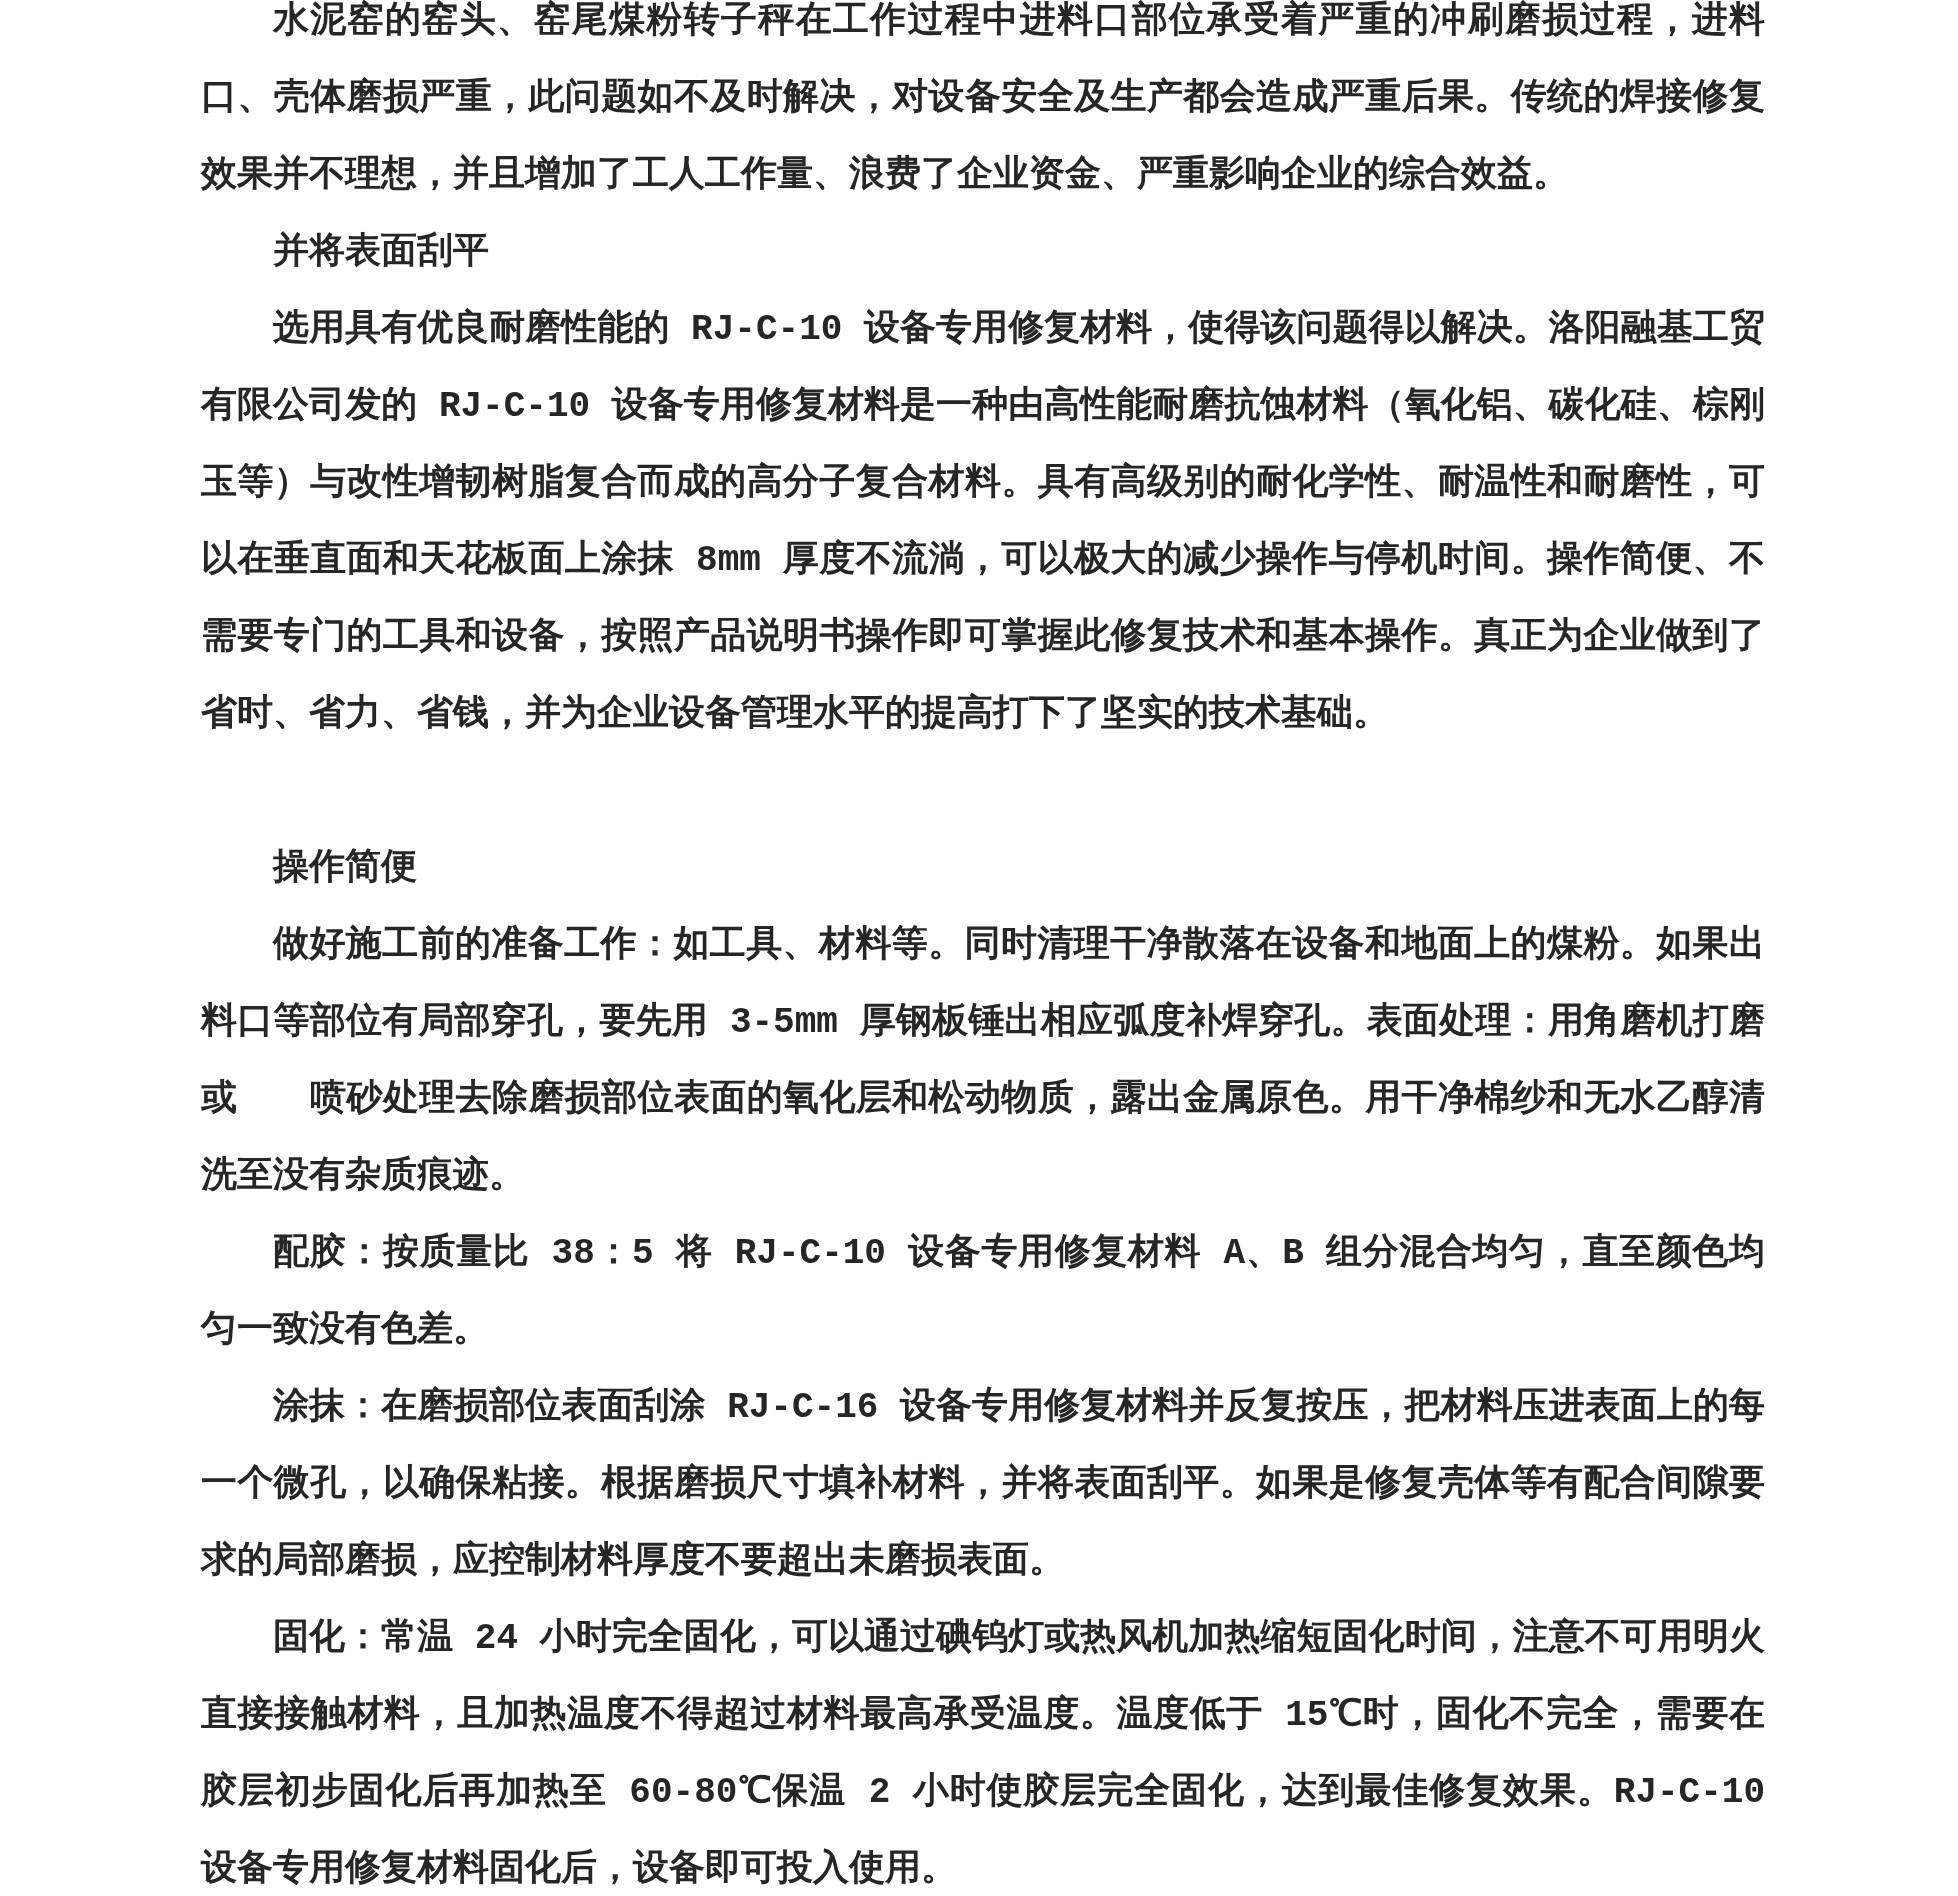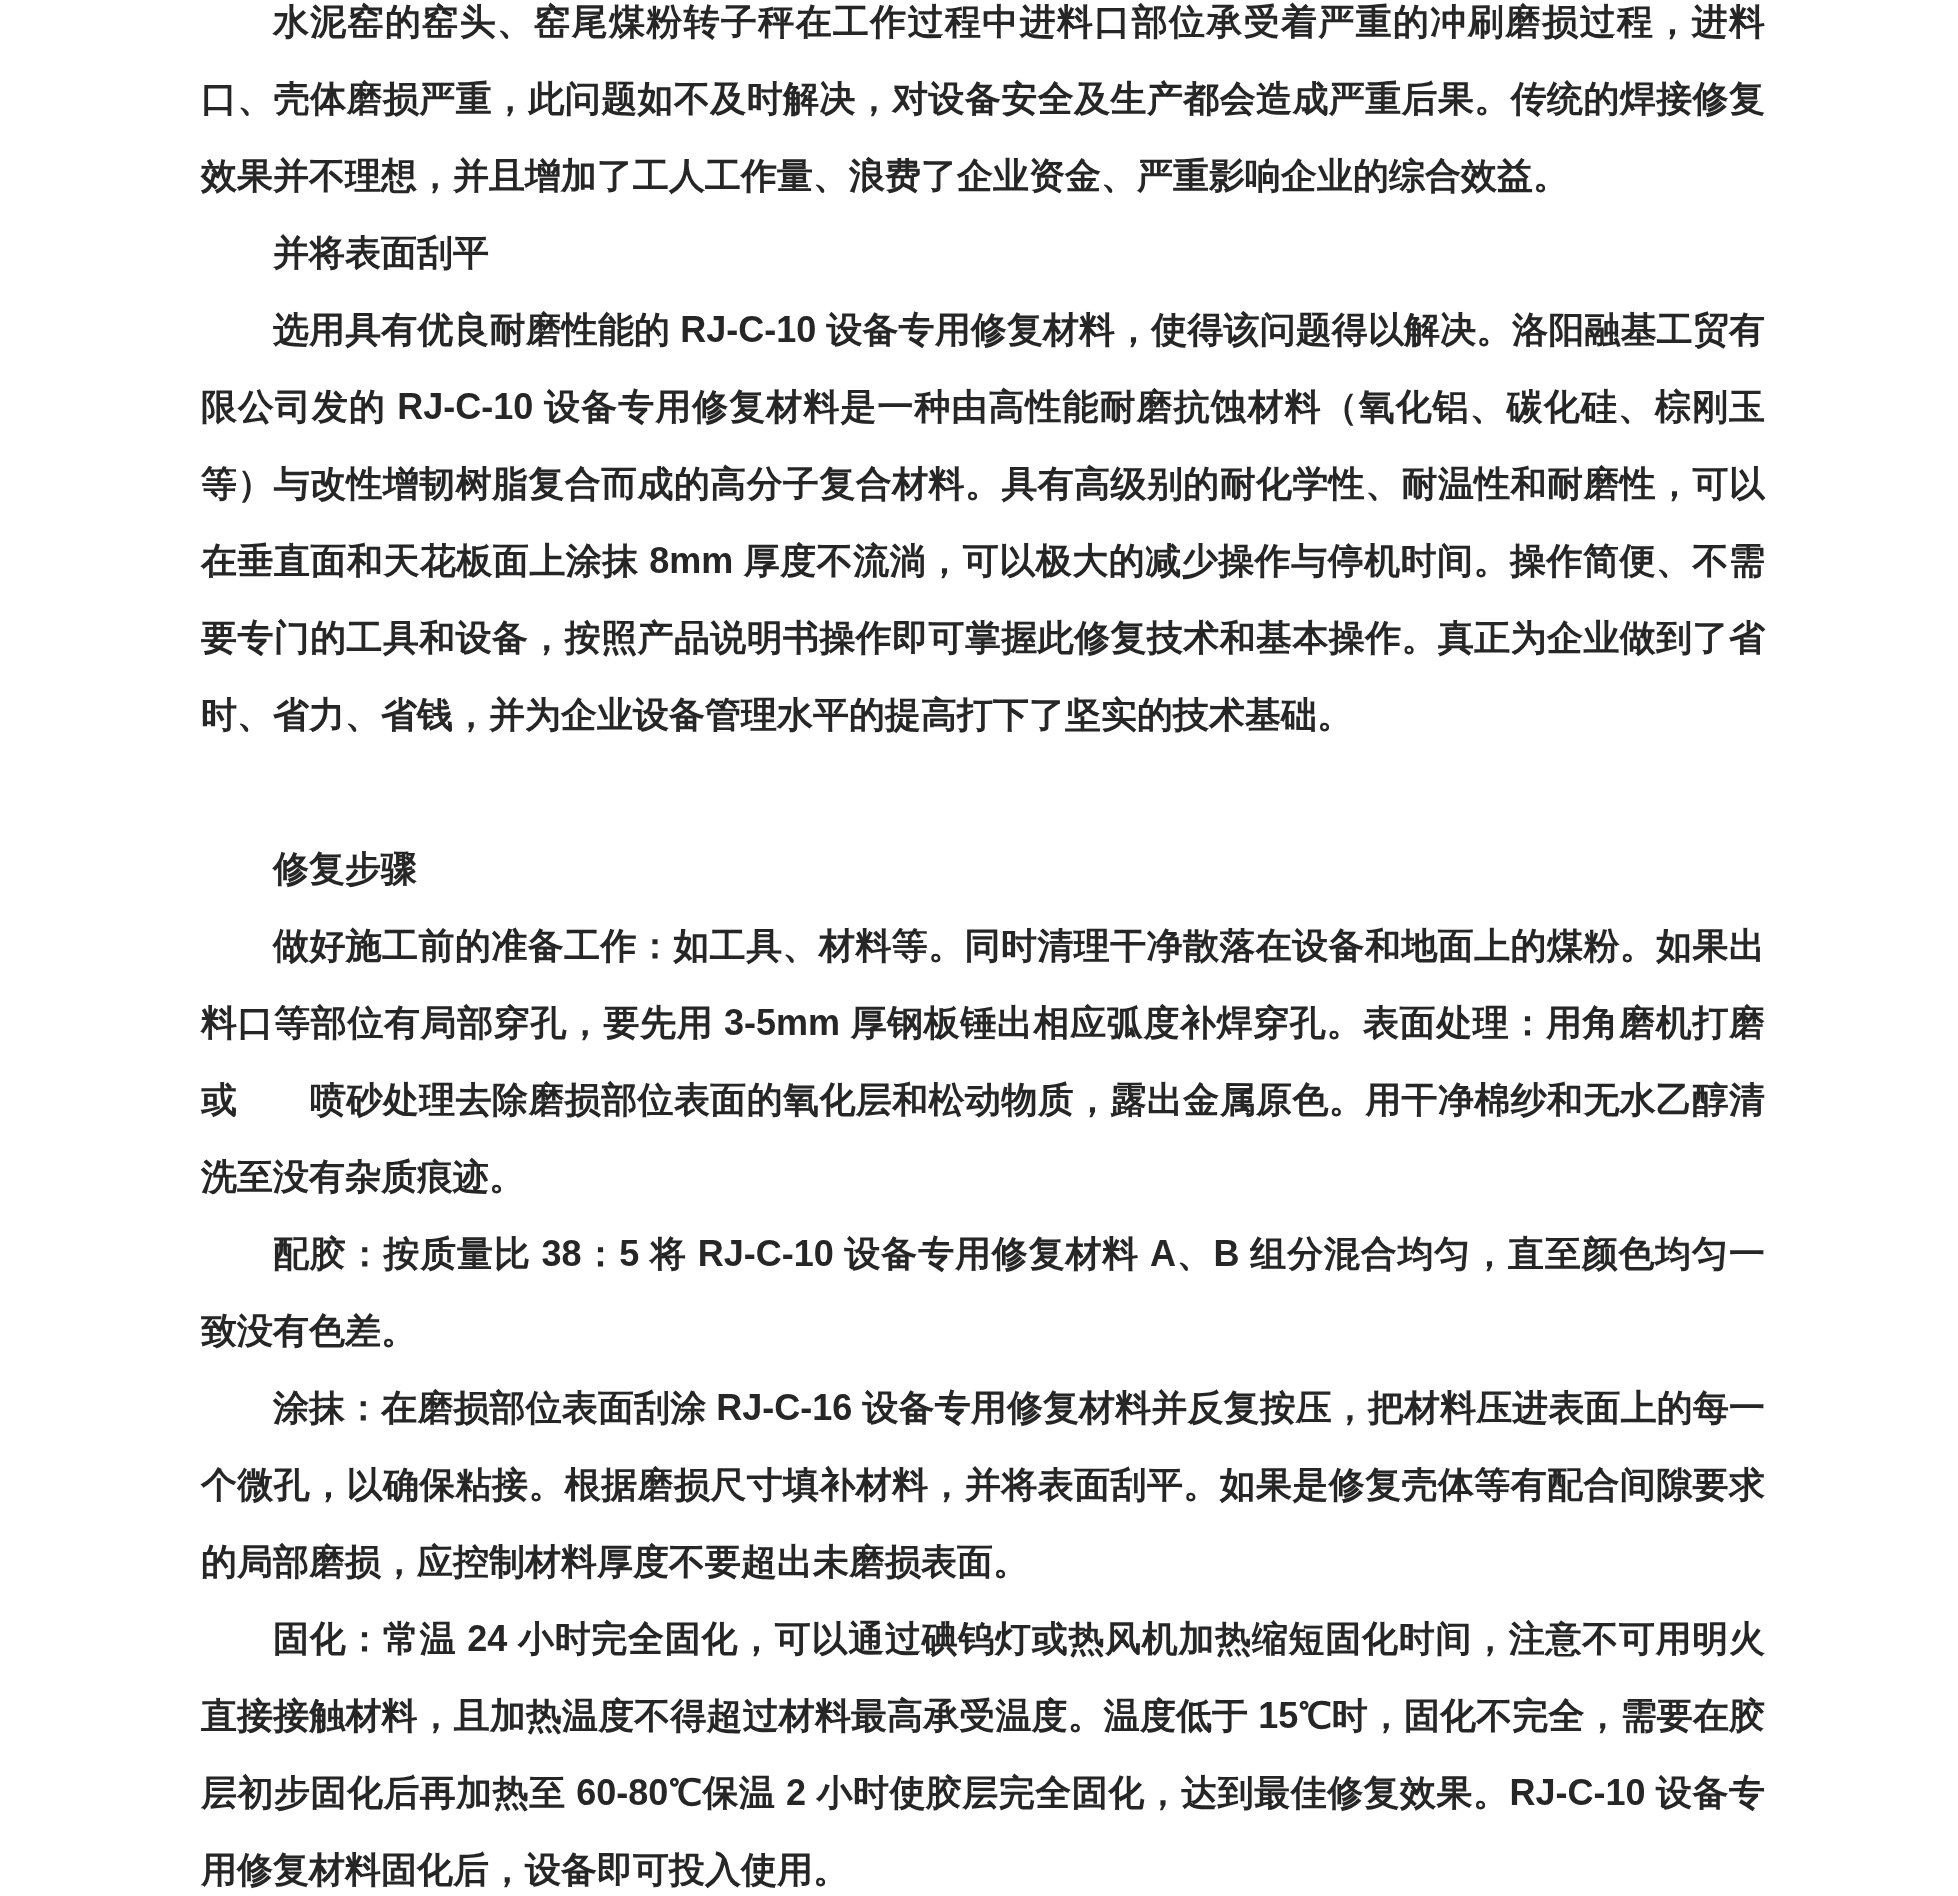--- a/index.html
+++ b/index.html
@@ -6,21 +6,21 @@
       margin: 0;
       padding: 0;
       background: #ffffff;
     }
     .page {
       position: relative;
       width: 1959px;
       height: 1896px;
       background: #ffffff;
       overflow: hidden;
-      font-family: Liberation Sans, sans-serif;
+      font-family: Liberation Mono, monospace;
     }
     .doc {
       position: absolute;
       left: 201px;
       top: -17.4px;
       width: 1564px;
       font-size: 36px;
       line-height: 77px;
       font-weight: 600;
       color: #262626;
@@ -41,20 +41,20 @@
   </style>
 </head>
 <body>
 
 <div class="page">
   <div class="doc">
     <p>水泥窑的窑头、窑尾煤粉转子秤在工作过程中进料口部位承受着严重的冲刷磨损过程，进料口、壳体磨损严重，此问题如不及时解决，对设备安全及生产都会造成严重后果。传统的焊接修复效果并不理想，并且增加了工人工作量、浪费了企业资金、严重影响企业的综合效益。</p>
     <p>并将表面刮平</p>
     <p>选用具有优良耐磨性能的 RJ-C-10 设备专用修复材料，使得该问题得以解决。洛阳融基工贸有限公司发的 RJ-C-10 设备专用修复材料是一种由高性能耐磨抗蚀材料（氧化铝、碳化硅、棕刚玉等）与改性增韧树脂复合而成的高分子复合材料。具有高级别的耐化学性、耐温性和耐磨性，可以在垂直面和天花板面上涂抹 8mm 厚度不流淌，可以极大的减少操作与停机时间。操作简便、不需要专门的工具和设备，按照产品说明书操作即可掌握此修复技术和基本操作。真正为企业做到了省时、省力、省钱，并为企业设备管理水平的提高打下了坚实的技术基础。</p>
     <p class="spacer"></p>
-    <p>修复步骤</p>
+    <p>操作简便</p>
     <p>做好施工前的准备工作：如工具、材料等。同时清理干净散落在设备和地面上的煤粉。如果出料口等部位有局部穿孔，要先用 3-5mm 厚钢板锤出相应弧度补焊穿孔。表面处理：用角磨机打磨或　　喷砂处理去除磨损部位表面的氧化层和松动物质，露出金属原色。用干净棉纱和无水乙醇清洗至没有杂质痕迹。</p>
     <p>配胶：按质量比 38：5 将 RJ-C-10 设备专用修复材料 A、B 组分混合均匀，直至颜色均匀一致没有色差。</p>
     <p>涂抹：在磨损部位表面刮涂 RJ-C-16 设备专用修复材料并反复按压，把材料压进表面上的每一个微孔，以确保粘接。根据磨损尺寸填补材料，并将表面刮平。如果是修复壳体等有配合间隙要求的局部磨损，应控制材料厚度不要超出未磨损表面。</p>
     <p>固化：常温 24 小时完全固化，可以通过碘钨灯或热风机加热缩短固化时间，注意不可用明火直接接触材料，且加热温度不得超过材料最高承受温度。温度低于 15℃时，固化不完全，需要在胶层初步固化后再加热至 60-80℃保温 2 小时使胶层完全固化，达到最佳修复效果。RJ-C-10 设备专用修复材料固化后，设备即可投入使用。</p>
   </div>
 </div>
 
 
 </body></html>

